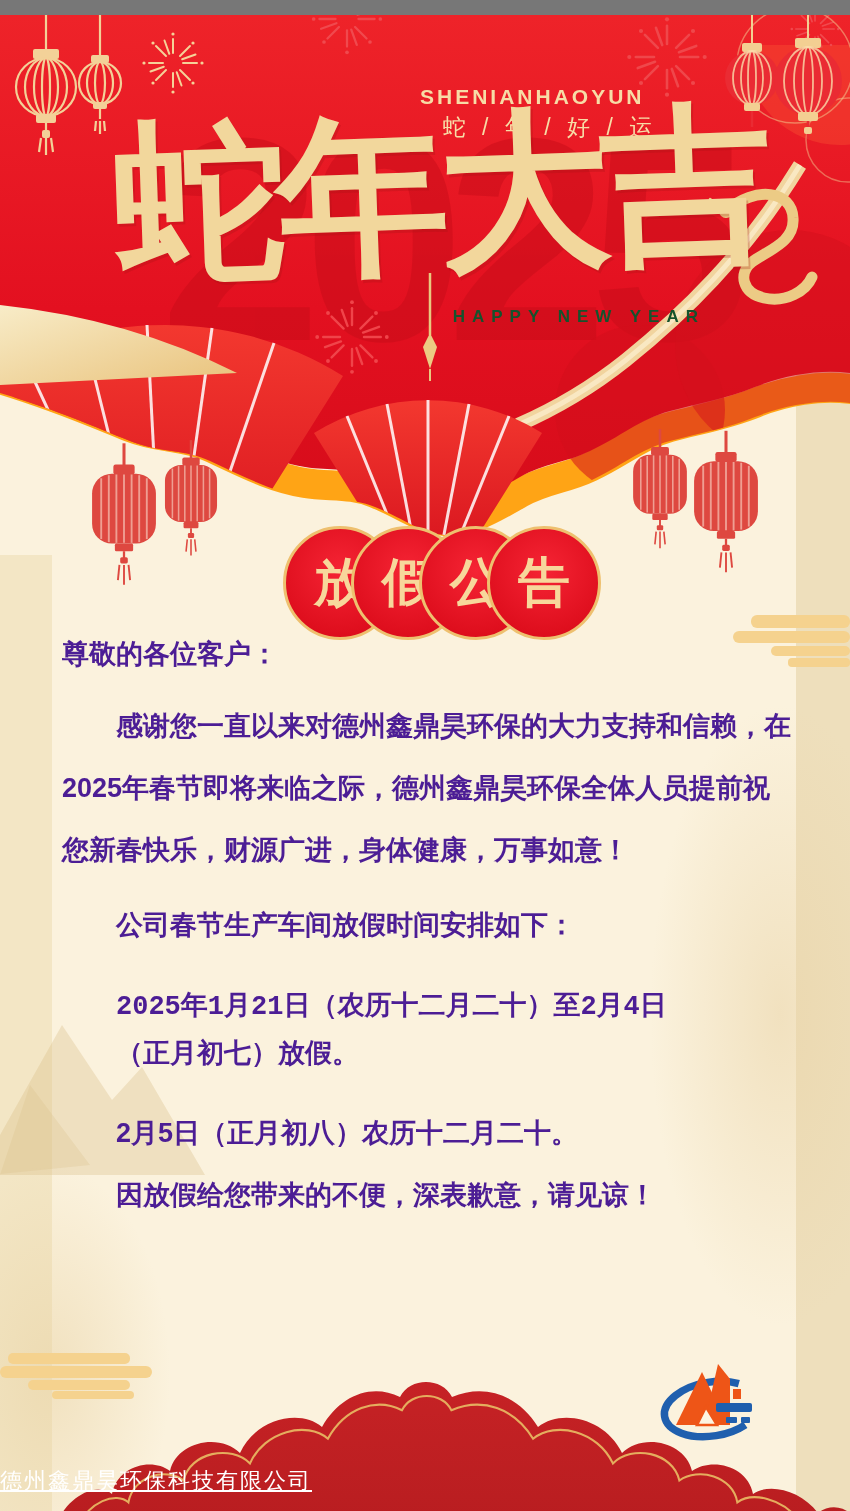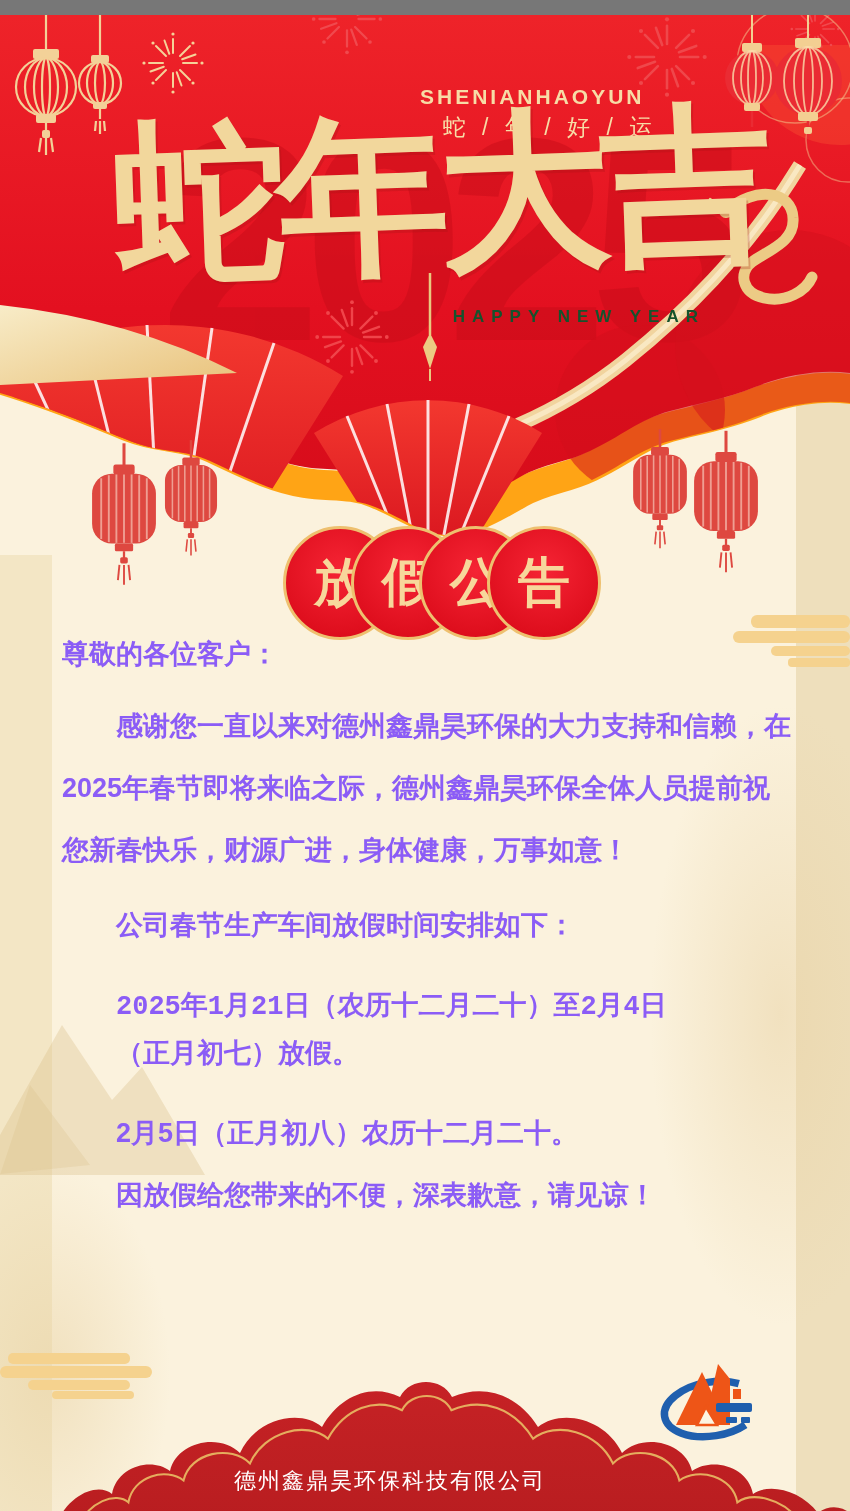--- a/index.html
+++ b/index.html
@@ -27,34 +27,34 @@
   .happy{position:absolute;left:395px;top:292px;width:310px;text-align:right;
     color:#14532d;font-size:17px;font-weight:bold;letter-spacing:7px;}
   
   .badge{position:absolute;left:283px;top:511px;display:flex;}
   .badge-circle{width:108px;height:108px;border-radius:50%;border:3px solid #eec06f;
     background:radial-gradient(circle at 50% 38%,#f52434,#dd0d1c 78%);
     display:flex;align-items:center;justify-content:center;position:relative;}
   .badge-circle + .badge-circle{margin-left:-46px;}
   .badge-circle span{color:#f7d79b;font-size:52px;font-weight:bold;}
   
-  .announcement{position:absolute;left:62px;top:620px;width:730px;color:#8b5cf6;
+  .announcement{position:absolute;left:62px;top:620px;width:730px;color:#4c1d95;
     font-size:27px;font-weight:600;}
   .announcement p{margin:0;}
   .p-salutation{line-height:38px;}
   .p-thanks{margin-top:22px !important;line-height:62px;text-indent:2em;}
   .p-intro{margin-top:26px !important;line-height:40px;text-indent:2em;font-family:Liberation Mono, monospace;}
   .p-holiday{margin-top:36px !important;line-height:48px;}
   .p-holiday div{text-indent:2em;}
   .p-resume{margin-top:34px !important;line-height:40px;text-indent:2em;}
   .p-apology{margin-top:22px !important;line-height:40px;text-indent:2em;}
   .p-wishes{margin-top:24px !important;line-height:40px;text-indent:.5em;}
   
-  .footer-company{position:absolute;left:0;bottom:30px;width:780px;text-align:center;
-    color:#ffffff;font-size:22px;letter-spacing:2px;z-index:6;}
+  .footer-company{position:absolute;left:0;bottom:30px;width:780px;text-align:left;
+    color:#ffffff;font-size:22px;letter-spacing:2px;z-index:6;text-decoration:underline;}
   .logo{position:absolute;left:658px;top:1344px;z-index:5;}
 </style>
 </head>
 <body>
 
 <div class="poster">
 
   <div class="band-right"></div>
   <div class="band-left"></div>
   <div class="soft-blob-right"></div>

